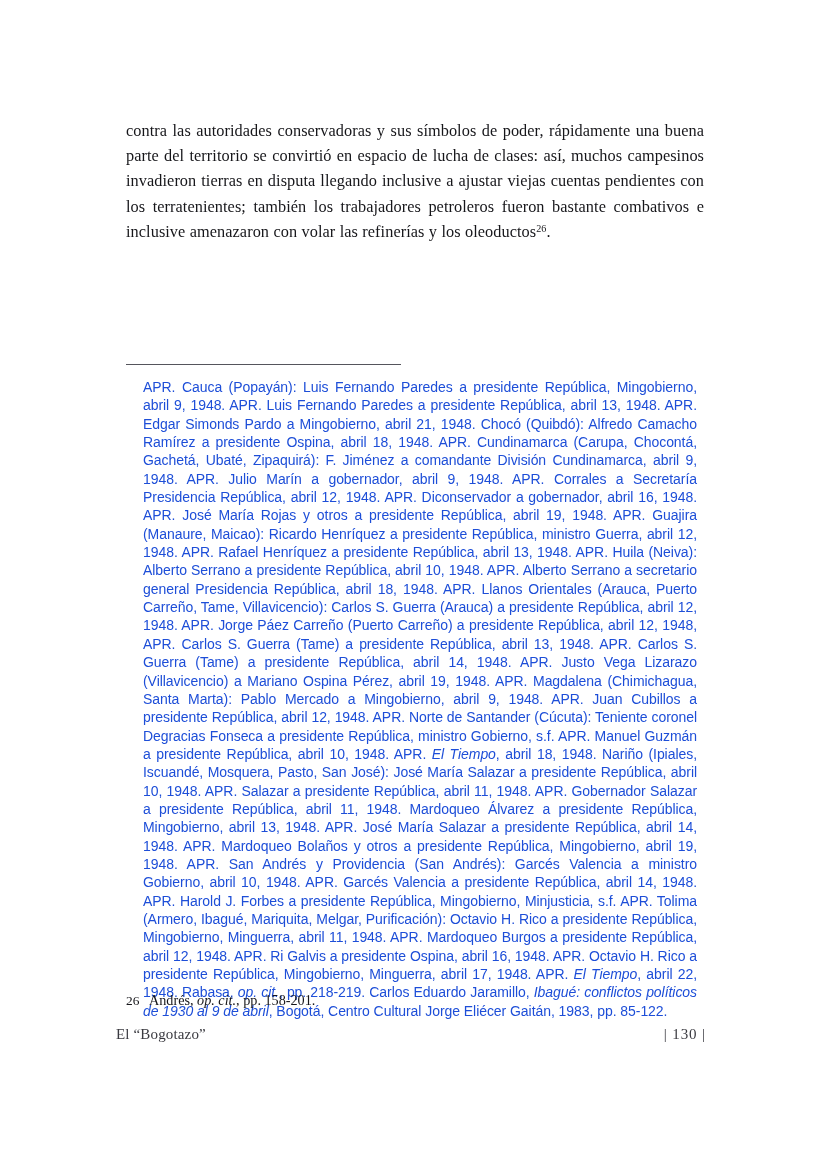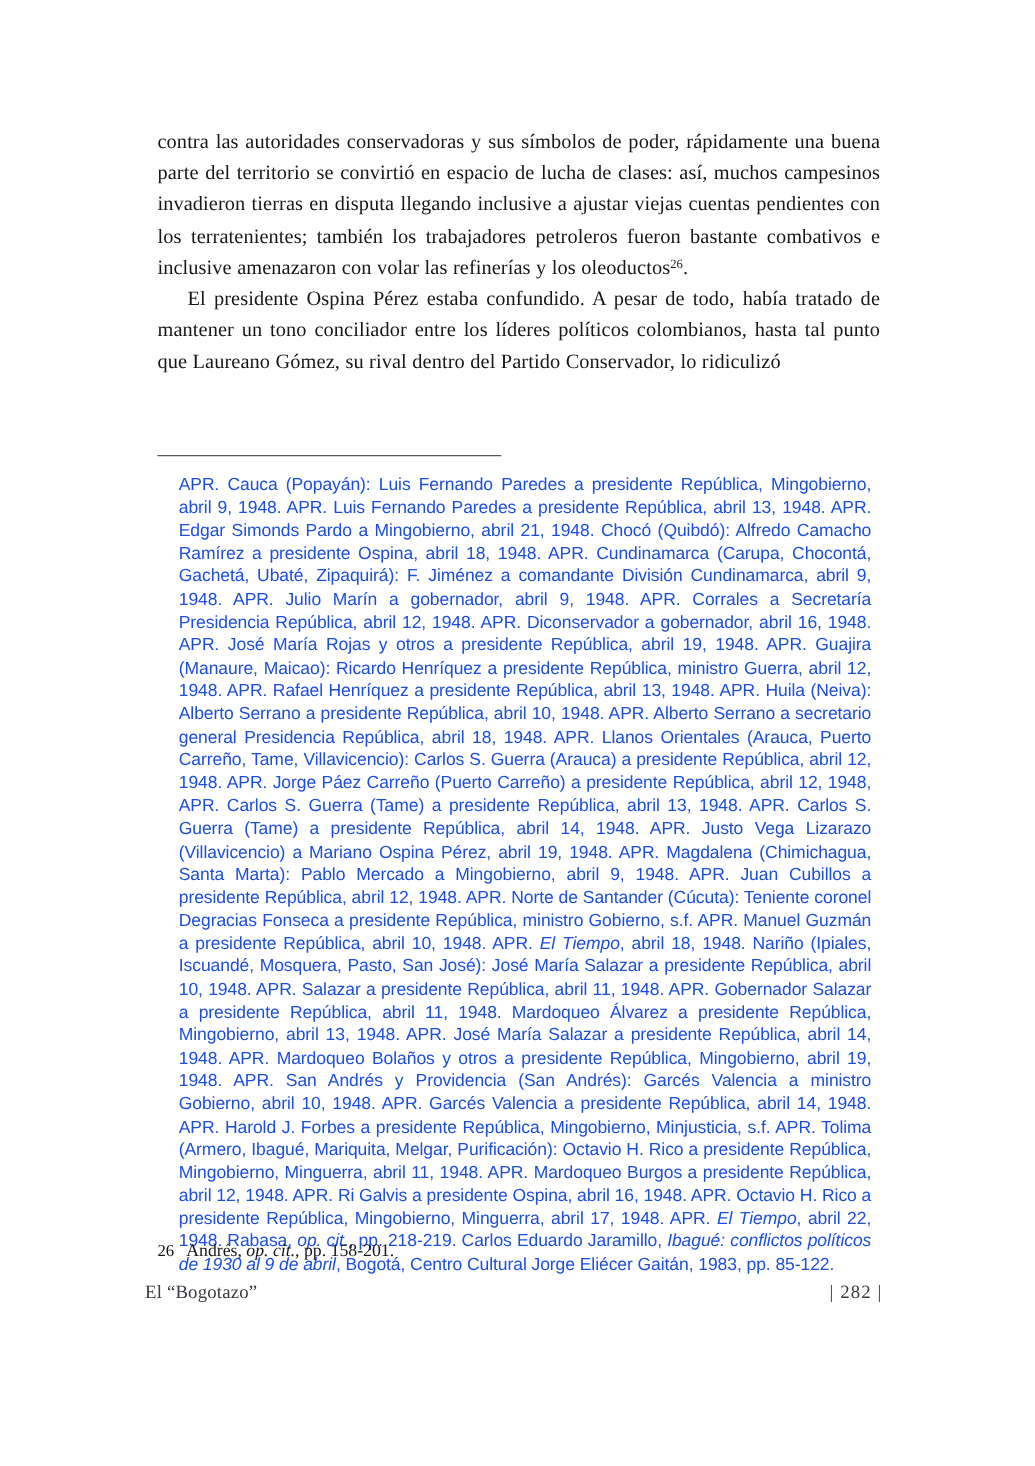--- a/index.html
+++ b/index.html
@@ -23,21 +23,21 @@
     top: 0;
     width: 828px;
     height: 1173px;
     background: #ffffff;
   }
 
   
   .body-col {
     position: absolute;
     left: 126px;
-    top: 100px;
+    top: 118px;
     width: 578px;
   }
 
   .para {
     font-family: "Liberation Serif", serif;
     font-size: 16.3px;
     line-height: 25.2px;
     text-align: justify;
     text-justify: inter-word;
     margin: 0;
@@ -127,32 +127,31 @@
     white-space: pre;
   }
 </style>
 </head>
 <body>
 
 <div class="page">
 
   <div class="body-col">
     <p class="para"><span>contra las autoridades conservadoras y sus símbolos de poder, rápidamente una buena parte del territorio se convirtió en espacio de lucha de clases: así, muchos campesinos invadieron tierras en disputa llegando inclusive a ajustar viejas cuentas pendientes con los terratenientes; también los trabajadores petroleros fueron bastante combativos e inclusive amenazaron con volar las refinerías y los oleoductos</span><sup>26</sup><span>.</span></p>
-    <p class="para">El presidente Ospina Pérez estaba confundido. A pesar de todo, había tratado de mantener un tono conciliador entre los líderes políticos colombianos, hasta tal punto que Laureano Gómez, su rival dentro del Partido Conservador, lo ridiculizó</p>
   </div>
 
   <div class="fn-rule"></div>
 
   <div class="fn-block">
     <p class="fn-text" id="fn-continued"><span>APR. Cauca (Popayán): Luis Fernando Paredes a presidente República, Mingobierno, abril 9, 1948. APR. Luis Fernando Paredes a presidente República, abril 13, 1948. APR. Edgar Simonds Pardo a Mingobierno, abril 21, 1948. Chocó (Quibdó): Alfredo Camacho Ramírez a presidente Ospina, abril 18, 1948. APR. Cundinamarca (Carupa, Chocontá, Gachetá, Ubaté, Zipaquirá): F. Jiménez a comandante División Cundinamarca, abril 9, 1948. APR. Julio Marín a gobernador, abril 9, 1948. APR. Corrales a Secretaría Presidencia República, abril 12, 1948. APR. Diconservador a gobernador, abril 16, 1948. APR. José María Rojas y otros a presidente República, abril 19, 1948. APR. Guajira (Manaure, Maicao): Ricardo Henríquez a presidente República, ministro Guerra, abril 12, 1948. APR. Rafael Henríquez a presidente República, abril 13, 1948. APR. Huila (Neiva): Alberto Serrano a presidente República, abril 10, 1948. APR. Alberto Serrano a secretario general Presidencia República, abril 18, 1948. APR. Llanos Orientales (Arauca, Puerto Carreño, Tame, Villavicencio): Carlos S. Guerra (Arauca) a presidente República, abril 12, 1948. APR. Jorge Páez Carreño (Puerto Carreño) a presidente República, abril 12, 1948, APR. Carlos S. Guerra (Tame) a presidente República, abril 13, 1948. APR. Carlos S. Guerra (Tame) a presidente República, abril 14, 1948. APR. Justo Vega Lizarazo (Villavicencio) a Mariano Ospina Pérez, abril 19, 1948. APR. Magdalena (Chimichagua, Santa Marta): Pablo Mercado a Mingobierno, abril 9, 1948. APR. Juan Cubillos a presidente República, abril 12, 1948. APR. Norte de Santander (Cúcuta): Teniente coronel Degracias Fonseca a presidente República, ministro Gobierno, s.f. APR. Manuel Guzmán a presidente República, abril 10, 1948. APR. </span><i>El Tiempo</i><span>, abril 18, 1948. Nariño (Ipiales, Iscuandé, Mosquera, Pasto, San José): José María Salazar a presidente República, abril 10, 1948. APR. Salazar a presidente República, abril 11, 1948. APR. Gobernador Salazar a presidente República, abril 11, 1948. Mardoqueo Álvarez a presidente República, Mingobierno, abril 13, 1948. APR. José María Salazar a presidente República, abril 14, 1948. APR. Mardoqueo Bolaños y otros a presidente República, Mingobierno, abril 19, 1948. APR. San Andrés y Providencia (San Andrés): Garcés Valencia a ministro Gobierno, abril 10, 1948. APR. Garcés Valencia a presidente República, abril 14, 1948. APR. Harold J. Forbes a presidente República, Mingobierno, Minjusticia, s.f. APR. Tolima (Armero, Ibagué, Mariquita, Melgar, Purificación): Octavio H. Rico a presidente República, Mingobierno, Minguerra, abril 11, 1948. APR. Mardoqueo Burgos a presidente República, abril 12, 1948. APR. Ri Galvis a presidente Ospina, abril 16, 1948. APR. Octavio H. Rico a presidente República, Mingobierno, Minguerra, abril 17, 1948. APR. </span><i>El Tiempo</i><span>, abril 22, 1948. Rabasa, </span><i>op. cit.</i><span>, pp. 218-219. Carlos Eduardo Jaramillo, </span><i>Ibagué: conflictos políticos de 1930 al 9 de abril</i><span>, Bogotá, Centro Cultural Jorge Eliécer Gaitán, 1983, pp. 85-122.</span></p>
   </div>
 
   <div class="fn-numbered">
     <span class="fn-num">26</span>
     <span class="fn-num-text" id="fn-26-text"><span>Andrés, </span><i>op. cit.</i><span>, pp. 158-201.</span></span>
   </div>
 
   <div class="footer">
     <span class="footer-left">El “Bogotazo”</span>
-    <span class="footer-right">| 282 |</span>
+    <span class="footer-right">| 130 |</span>
   </div>
 
 </div>
 
 </body></html>

